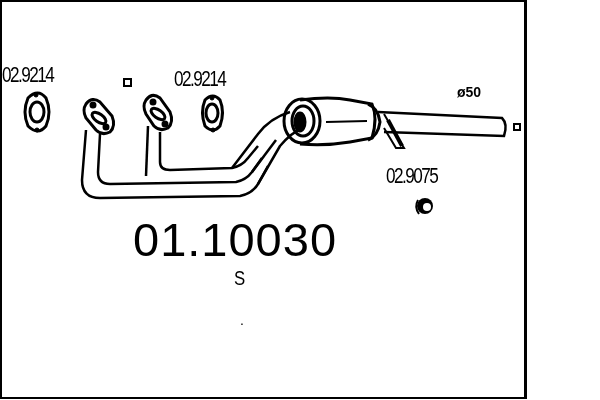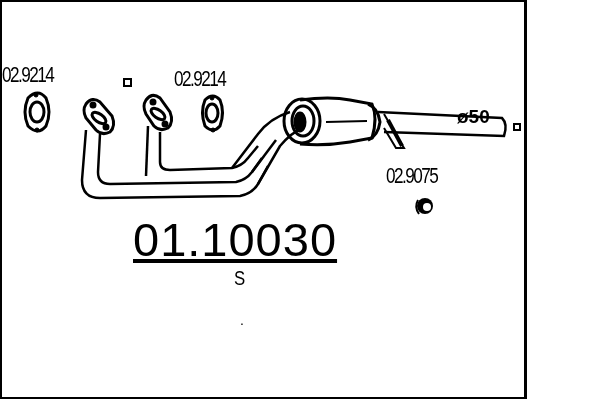--- a/index.html
+++ b/index.html
@@ -1,24 +1,24 @@
 <!DOCTYPE html>
 <html><head>
   <meta charset="utf-8">
   <style>
     html, body { margin: 0; padding: 0; background: #ffffff; }
     body { width: 600px; height: 400px; position: relative; overflow: hidden; font-family: "Liberation Sans", sans-serif; }
     .frame { position: absolute; left: 0; top: 0; width: 522px; height: 395px; border: 2px solid #000; border-right-width: 3px; box-sizing: content-box; }
     .diagram { position: absolute; left: 0; top: 0; width: 600px; height: 400px; }
     .lbl { position: absolute; color: #000; font-family: "Liberation Sans", sans-serif; white-space: nowrap; }
     .part-no { font-size: 22px; letter-spacing: -2px; transform: scaleX(0.78); transform-origin: left top; }
-    .main-no { left: 133px; top: 212px; font-size: 47px; letter-spacing: 1px; text-decoration: underline; }
+    .main-no { left: 133px; top: 212px; font-size: 47px; letter-spacing: 1px; }
     .suffix { left: 234px; top: 266px; font-size: 21px; transform: scaleX(0.8); transform-origin: left top; }
     .dot { left: 240px; top: 312px; font-size: 14px; }
-    .dia { left: 457px; top: 106px; font-size: 19px; font-weight: bold; }
+    .dia { left: 457px; top: 84px; font-size: 14px; font-weight: bold; }
   </style>
 </head>
 <body>
 
 <div class="frame"></div>
 
 <svg class="diagram" viewBox="0 0 600 400" width="600" height="400">
 
   <g fill="none" stroke="#000">
     <path d="M28 98 Q38 88 46 98 Q52 112 46 126 Q38 136 28 126 Q22 112 28 98 Z" stroke-width="3"></path>

